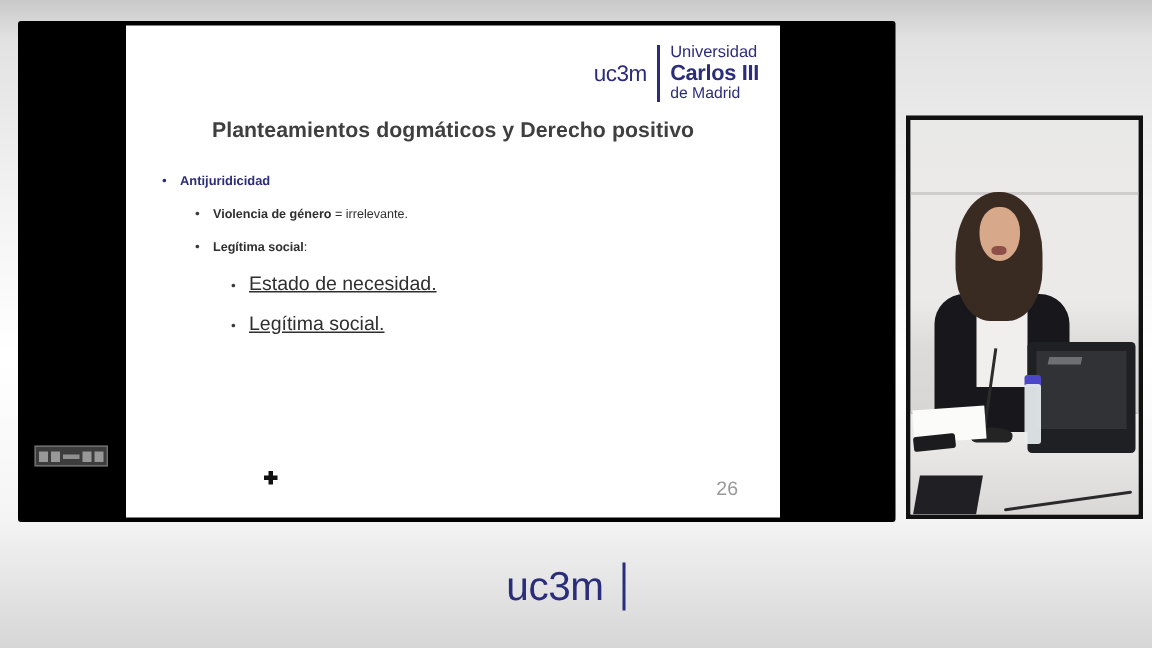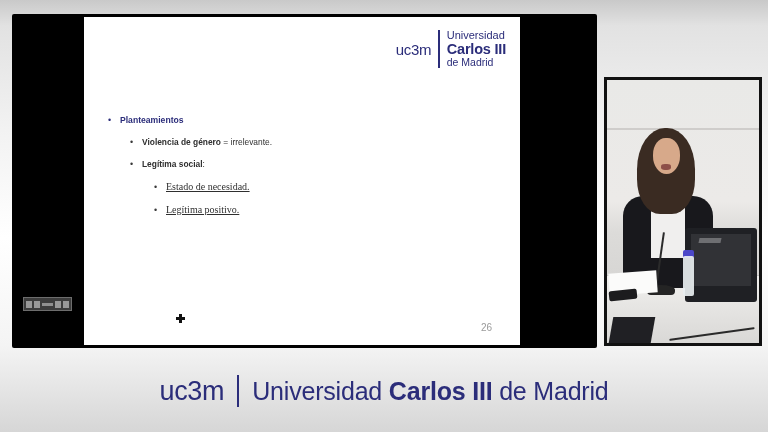--- a/index.html
+++ b/index.html
@@ -115,33 +115,32 @@
   }
   .lvl2 { margin-left: 22px; }
   .lvl2 .bullet-dot { color: #3a3a3a; }
   .lvl2 .bullet-text {
     font-size: 8.4px;
     color: #2f2f2f;
   }
   .lvl3 { margin-left: 46px; }
   .lvl3 .bullet-dot { color: #3a3a3a; }
   .lvl3 .bullet-text {
-    font-size: 10px;
+    font-size: 13px;
     color: #2f2f2f;
     text-decoration: underline;
-    font-family: Liberation Serif, serif;
   }
   .t-bold { font-weight: bold; }
   .t-reg  { font-weight: normal; }
 
   #slide-page-number {
     position: absolute;
     right: 28px;
     bottom: 12px;
-    font-size: 10px;
+    font-size: 13px;
     color: #9a9a9a;
   }
 
   
   #slide-cursor {
     position: absolute;
     left: 92px;
     bottom: 22px;
     width: 9px;
     height: 9px;
@@ -385,27 +384,28 @@
       <div id="slide-logo" class="logo-lockup">
         <span class="logo-mark">uc3m</span>
         <span class="logo-rule"></span>
         <span class="logo-words">
           <div>Universidad</div>
           <div class="w-bold">Carlos III</div>
           <div class="w-sub">de Madrid</div>
         </span>
       </div>
 
+      <div id="slide-title">Planteamientos dogmáticos y Derecho positivo</div>
 
       <div id="slide-body">
 
         <div class="bullet-row lvl1">
           <span class="bullet-dot">•</span>
           <span class="bullet-text">
-            <span class="t-bold">Planteamientos</span><span class="t-reg"></span>
+            <span class="t-bold">Antijuridicidad</span><span class="t-reg"></span>
           </span>
         </div>
 
         <div class="bullet-row lvl2">
           <span class="bullet-dot">•</span>
           <span class="bullet-text">
             <span class="t-bold">Violencia de género</span><span class="t-reg"> = irrelevante.</span>
           </span>
         </div>
 
@@ -416,21 +416,21 @@
           </span>
         </div>
 
         <div class="bullet-row lvl3">
           <span class="bullet-dot">•</span>
           <span class="bullet-text">Estado de necesidad.</span>
         </div>
 
         <div class="bullet-row lvl3">
           <span class="bullet-dot">•</span>
-          <span class="bullet-text">Legítima positivo.</span>
+          <span class="bullet-text">Legítima social.</span>
         </div>
 
       </div>
 
       <div id="slide-page-number">26</div>
       <div id="slide-cursor"></div>
 
     </div>
 
     <div id="video-controls">
@@ -465,15 +465,14 @@
       <div class="cable-run"></div>
     </div>
   </div>
 
 </div>
 
 <div id="bottom-banner">
   <div id="banner-logo" class="logo-lockup">
     <span class="logo-mark">uc3m</span>
     <span class="logo-rule"></span>
-    <span class="logo-words"><span>Universidad </span><span class="w-bold">Carlos III</span><span> de Madrid</span></span>
   </div>
 </div>
 
 </body></html>

